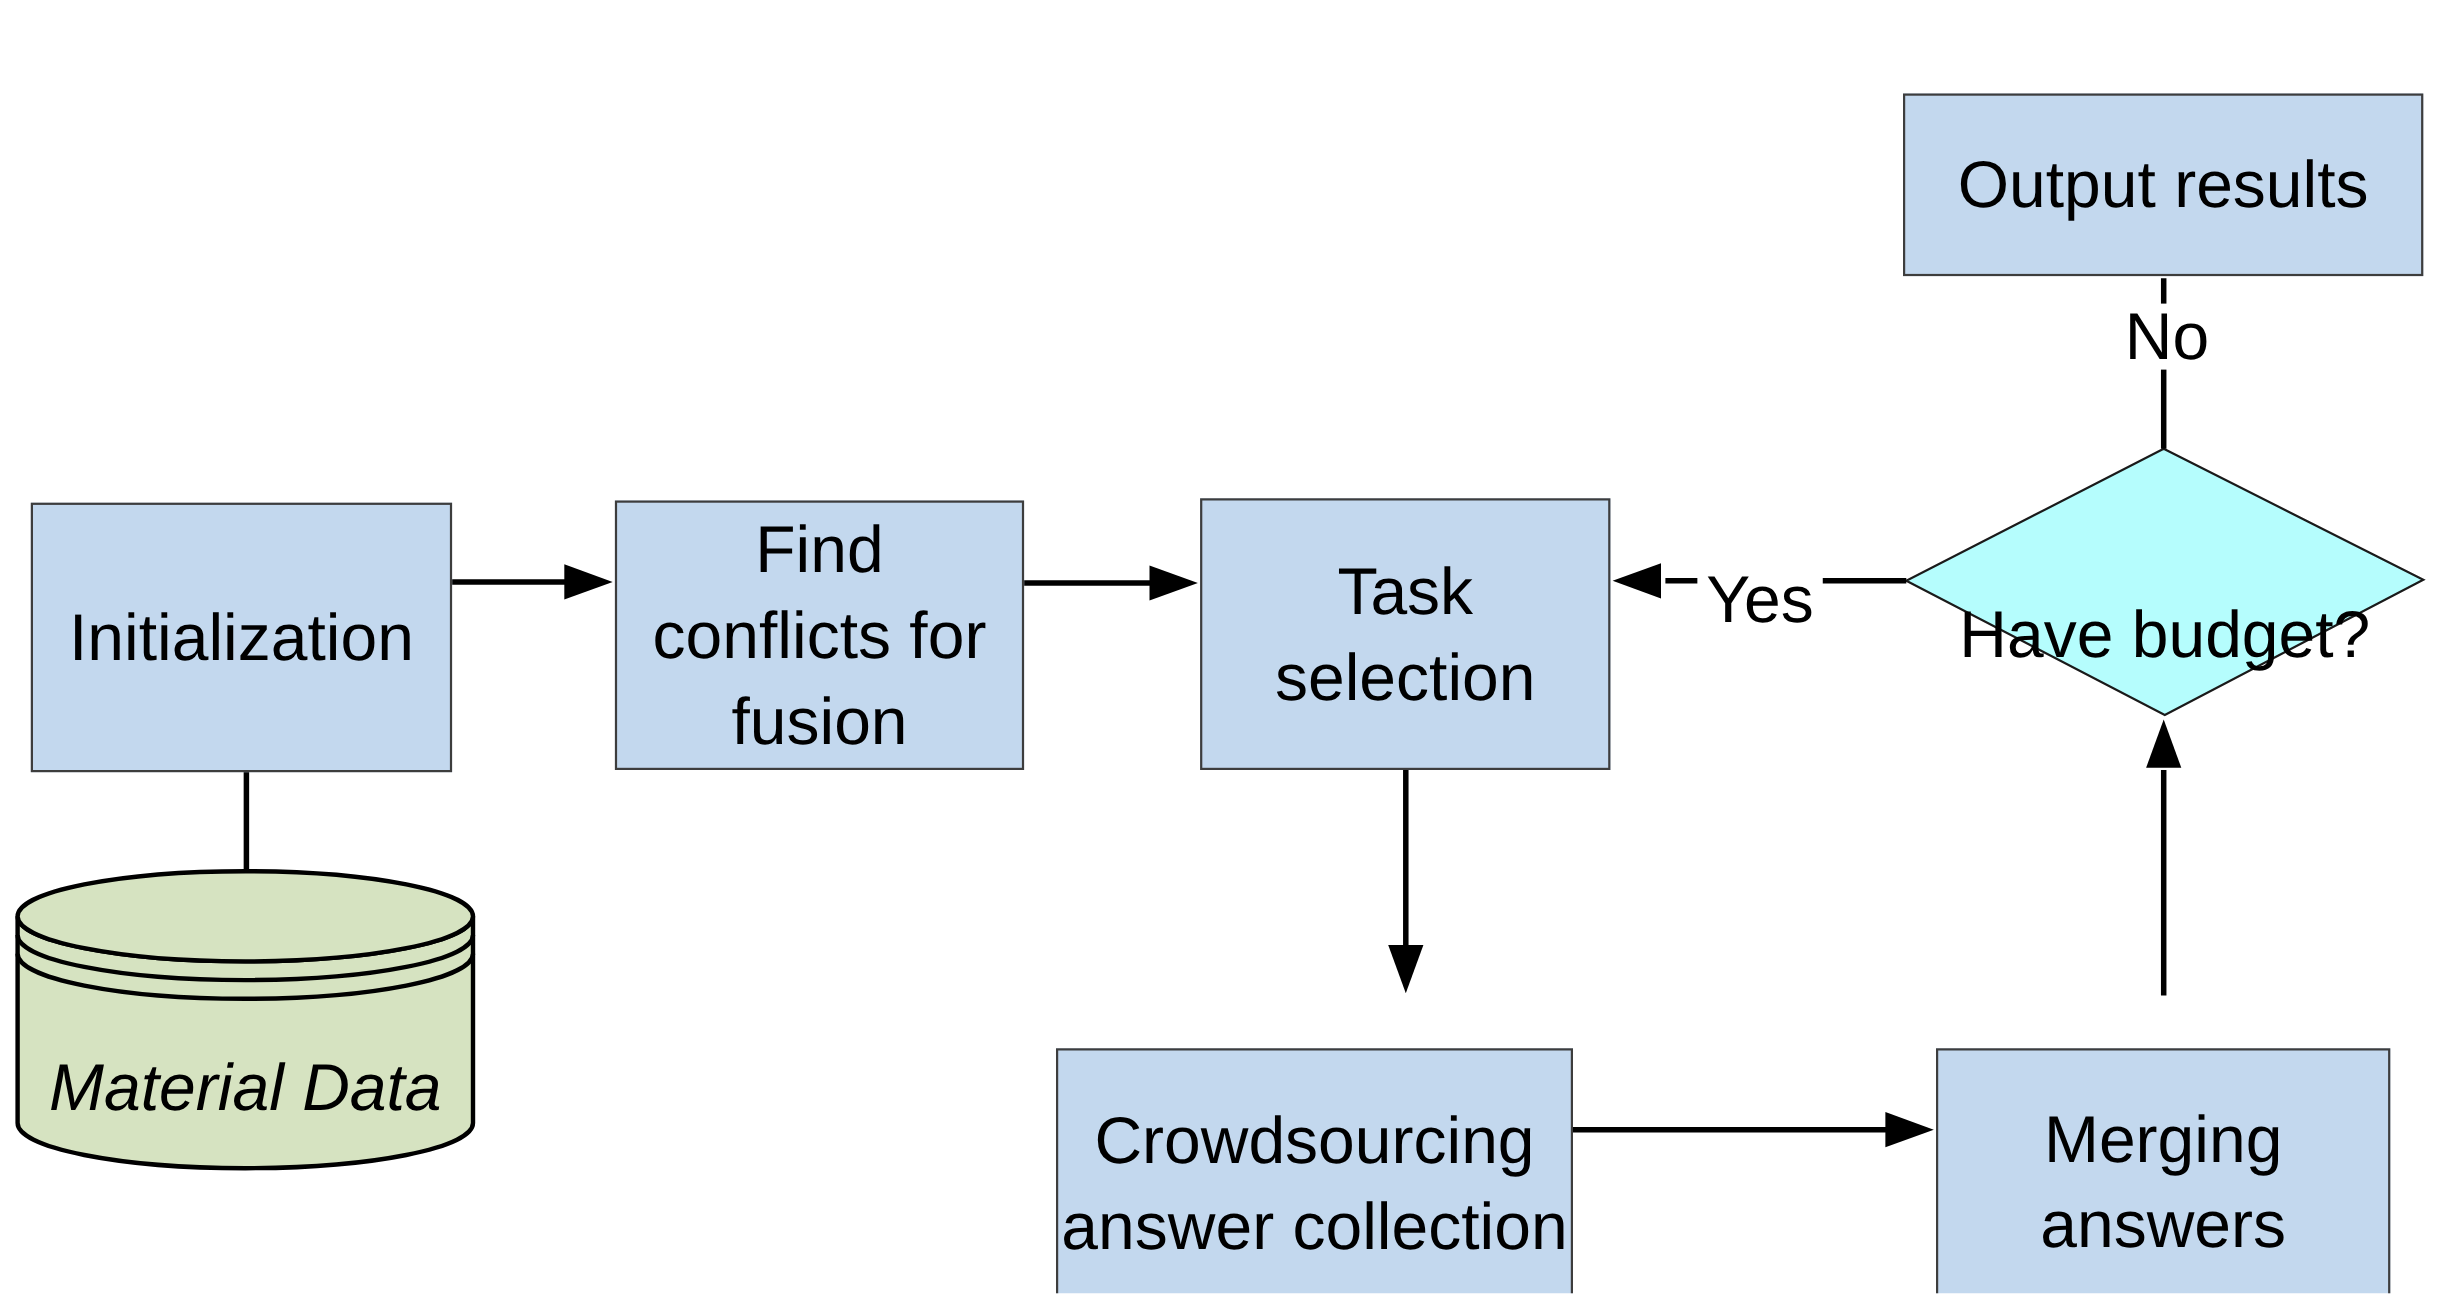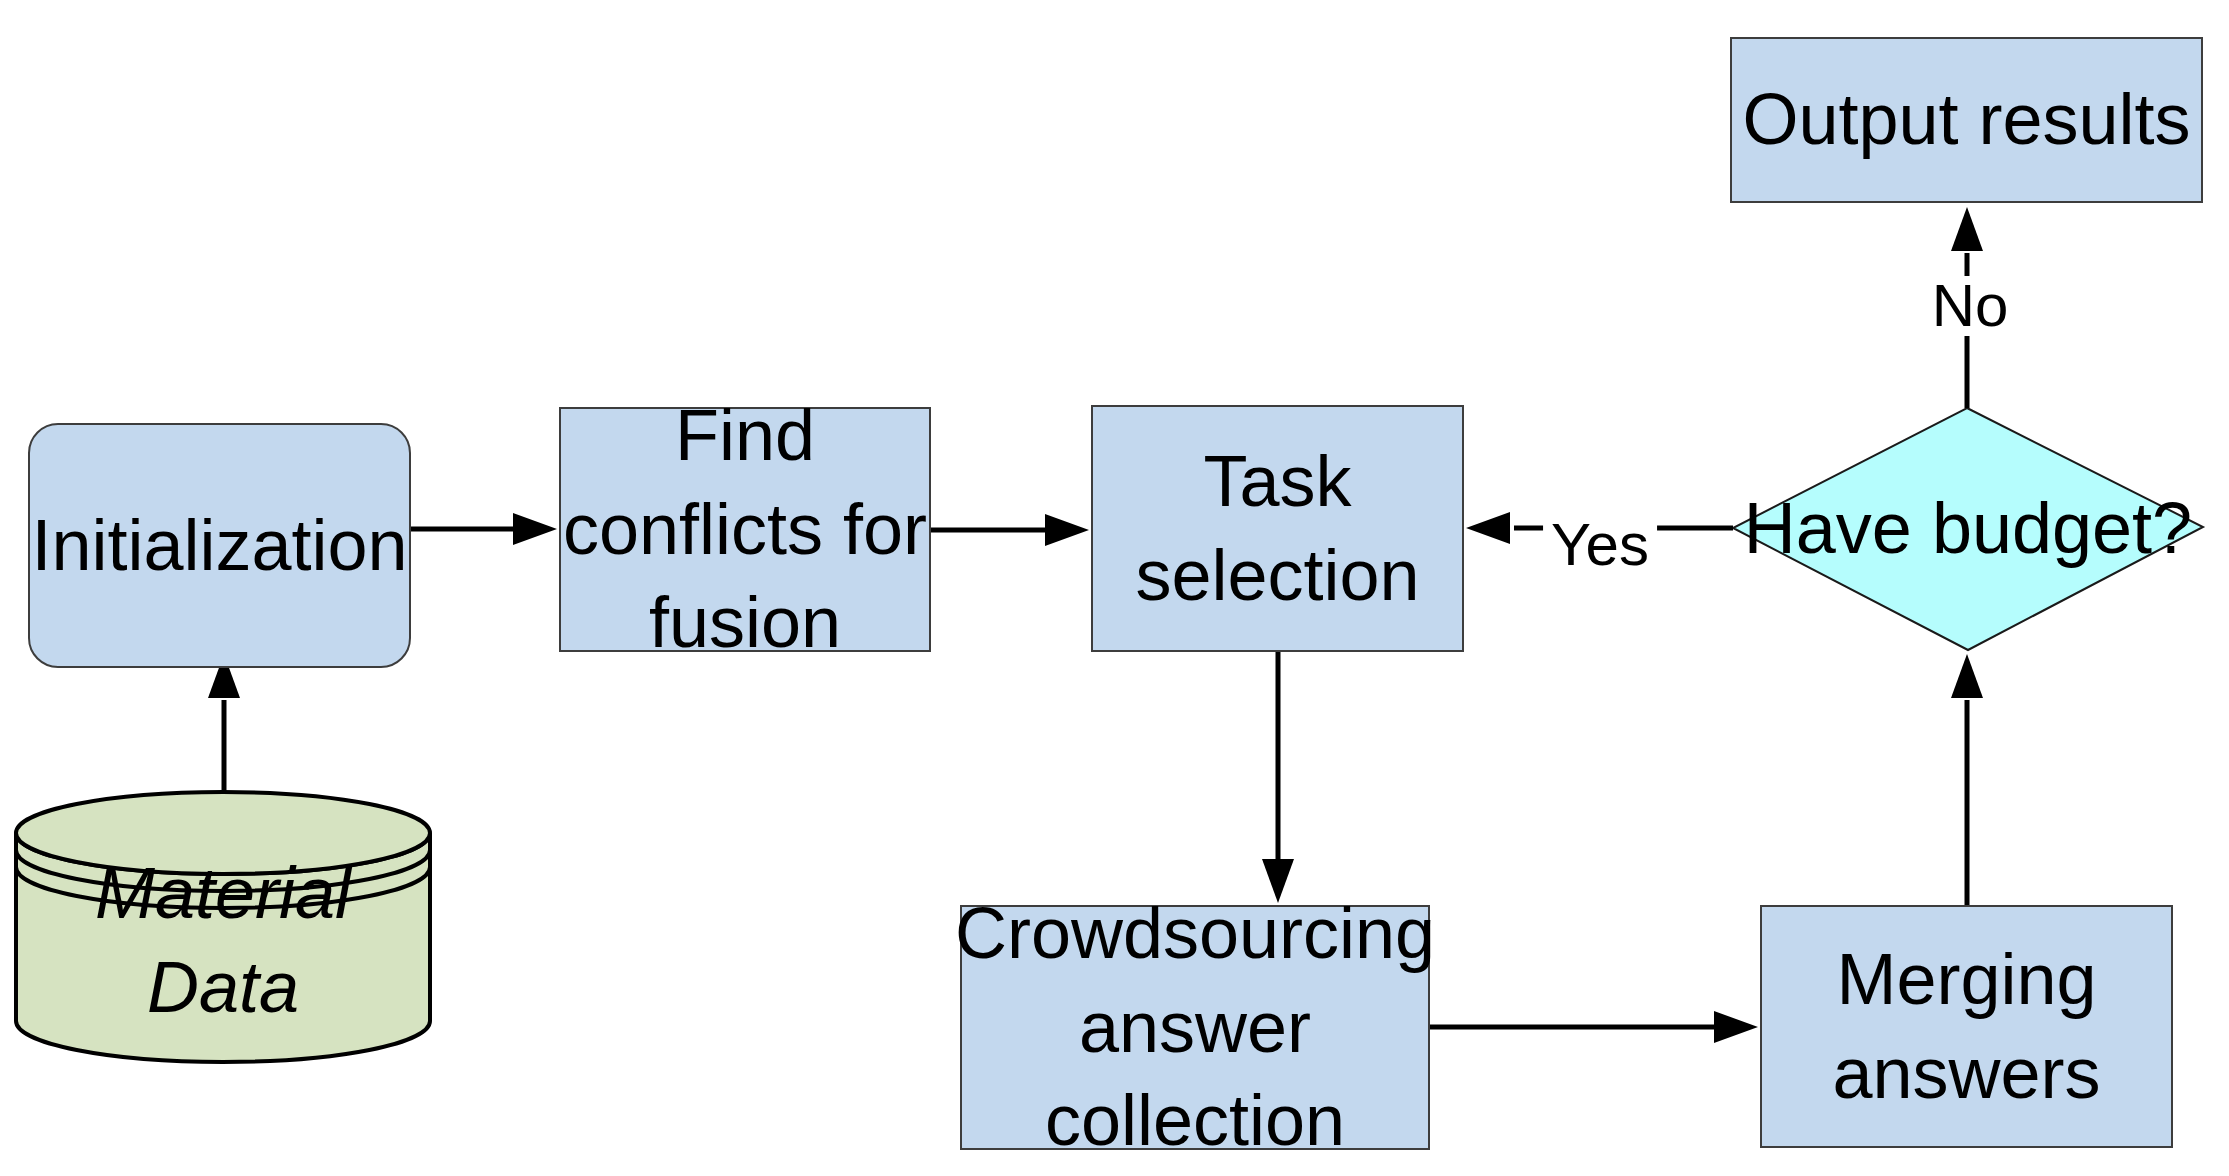--- a/index.html
+++ b/index.html
@@ -16,31 +16,32 @@
     left: 0; top: 0;
     width: 2229px; height: 1176px;
   }
   .node {
     position: absolute;
     box-sizing: border-box;
     display: flex;
     align-items: center;
     justify-content: center;
     text-align: center;
-    font-size: 72px;
+    font-size: 60px;
     line-height: 1.3;
     color: #000000;
     white-space: pre-line;
+    margin-top: 48px;
   }
   .process {
     background: #c3d8ee;
     border: 2.5px solid #3d3d3d;
   }
   .n-output   { left: 1730px; top: 37px;  width: 473px; height: 166px; }
-  .n-init     { left: 28px;   top: 423px; width: 383px; height: 245px; border-radius: 30px; }
+  .n-init     { left: 28px;   top: 409px; width: 383px; height: 245px; }
   .n-find     { left: 559px;  top: 407px; width: 372px; height: 245px; }
   .n-task     { left: 1091px; top: 405px; width: 373px; height: 247px; }
   .n-crowd    { left: 960px;  top: 905px; width: 470px; height: 245px; }
   .n-merge    { left: 1760px; top: 905px; width: 413px; height: 243px; }
   .n-diamond-label {
     left: 1733px; top: 408px; width: 470px; height: 242px;
     background: transparent; border: none;
   }
   .n-cyl-label {
     left: 13px; top: 896px; width: 420px; height: 90px;

